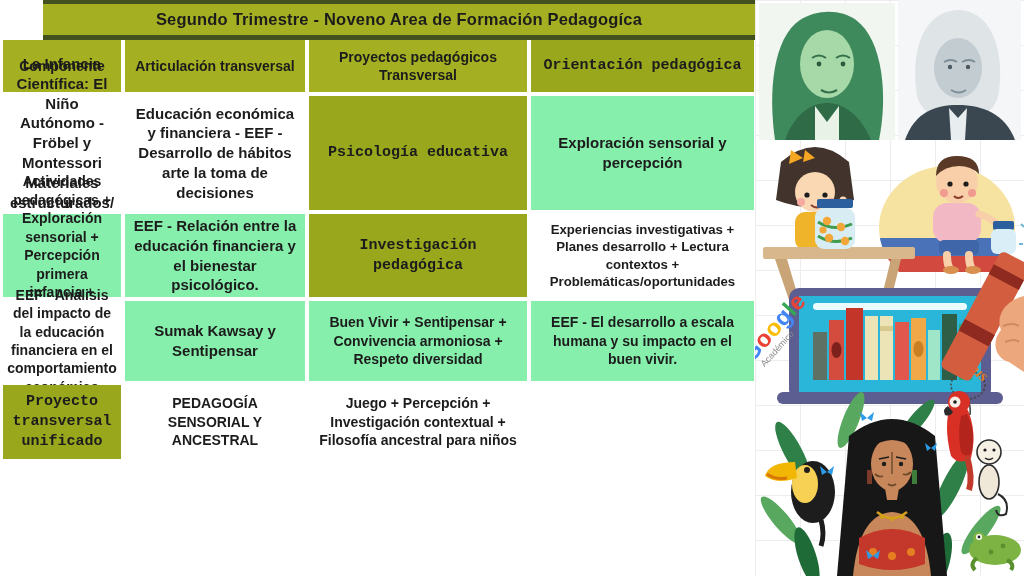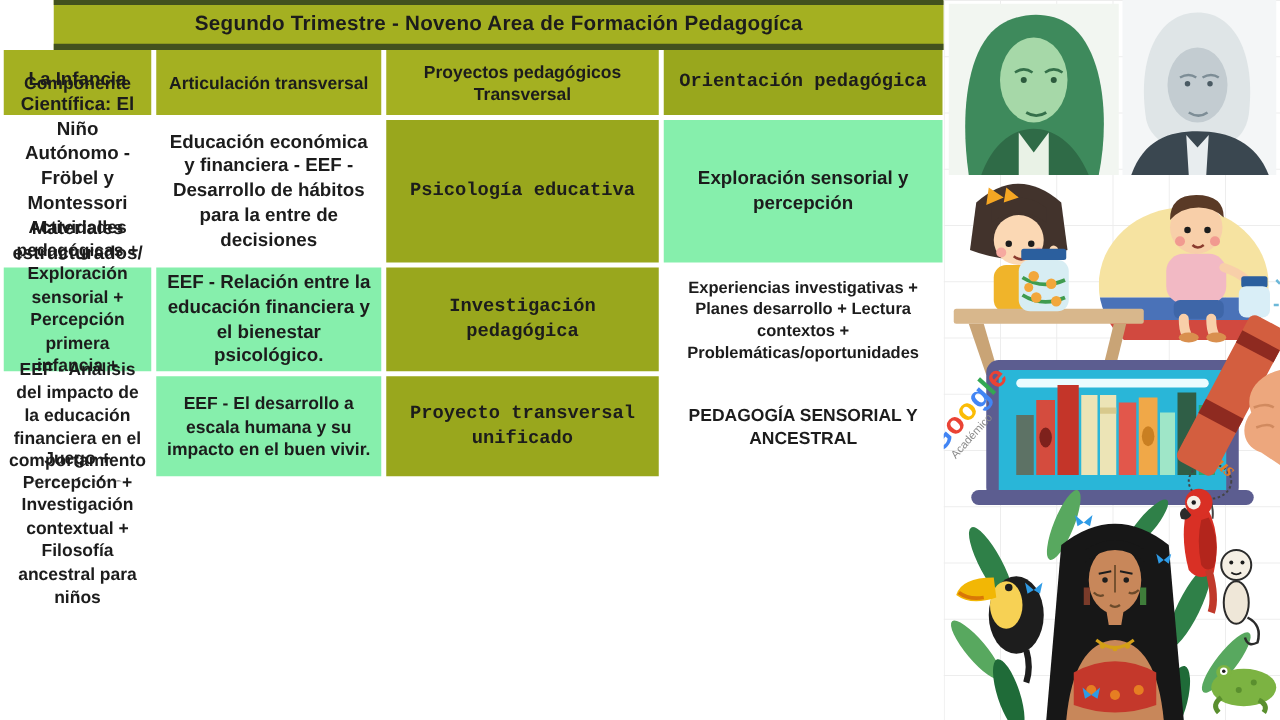--- a/index.html
+++ b/index.html
@@ -53,31 +53,33 @@
 <div class="table-wrap">
   <div class="titlebar">Segundo Trimestre -  Noveno  Area de Formación Pedagogíca</div>
   <div class="grid">
 
     <div class="cell h">Componente</div>
     <div class="cell h">Articulación transversal</div>
     <div class="cell h">Proyectos pedagógicos Transversal</div>
 
     <div class="cell k">Orientación pedagógica</div>
     <div class="cell wt big">La Infancia Científica: El Niño Autónomo - Fröbel y Montessori Materiales estructurados/ Experiencias lúdicas +</div>
-    <div class="cell wt big">Educación económica y financiera - EEF - Desarrollo de hábitos para la entre de decisiones</div>
+    <div class="cell wt big">Educación económica y financiera - EEF - Desarrollo de hábitos arte la toma de decisiones</div>
 
     <div class="cell k">Psicología educativa</div>
     <div class="cell lt big">Exploración sensorial y percepción</div>
     <div class="cell lt">Actividades pedagógicas + Exploración sensorial + Percepción primera infancia + Desarrollo integral</div>
     <div class="cell lt big">EEF - Relación entre la educación financiera y el bienestar psicológico.</div>
 
     <div class="cell k">Investigación pedagógica</div>
     <div class="cell wt sm">Experiencias investigativas + Planes desarrollo + Lectura contextos + Problemáticas/oportunidades</div>
     <div class="cell wt">EEF - Análisis del impacto de la educación financiera en el comportamiento económico</div>
 
+    <div class="cell lt big">Sumak Kawsay y Sentipensar</div>
+    <div class="cell lt">Buen Vivir + Sentipensar + Convivencia armoniosa + Respeto diversidad</div>
     <div class="cell lt">EEF - El desarrollo a escala humana y su impacto en el buen vivir.</div>
 
     <div class="cell k">Proyecto transversal unificado</div>
     <div class="cell wt">PEDAGOGÍA SENSORIAL Y ANCESTRAL</div>
     <div class="cell wt">Juego + Percepción + Investigación contextual + Filosofía ancestral para niños</div>
   </div>
 </div>
 
 <div class="panel">
 <svg width="269" height="576" viewBox="0 0 269 576" xmlns="http://www.w3.org/2000/svg">

